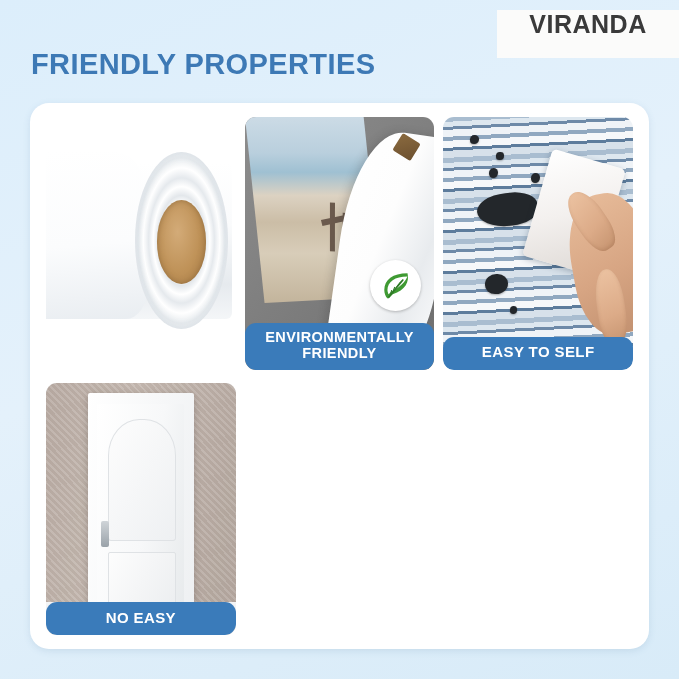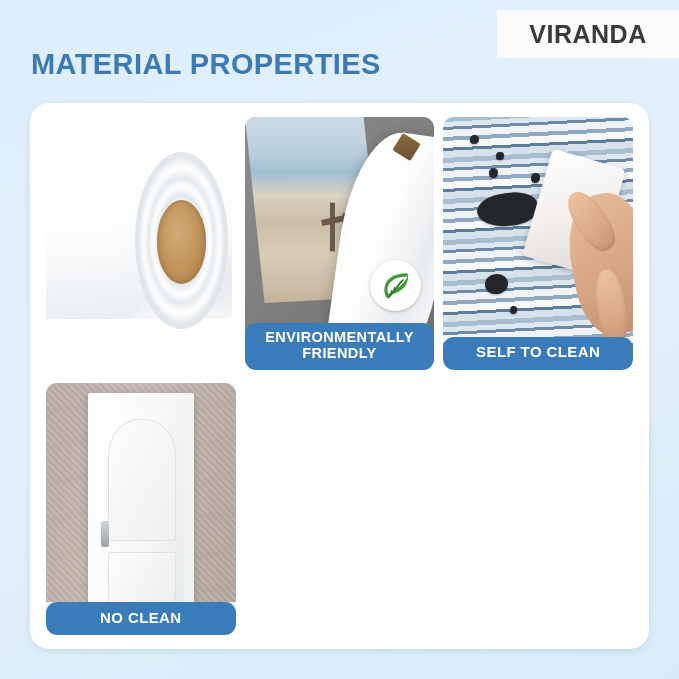--- a/index.html
+++ b/index.html
@@ -4,21 +4,21 @@
 <style>
   html,body{margin:0;padding:0;}
   body{
     width:679px;height:679px;overflow:hidden;
     font-family:"Liberation Sans",sans-serif;
     background:linear-gradient(160deg,#dceefb 0%,#e4f1fb 45%,#d8ebf8 100%);
     position:relative;
   }
   .brand-badge{
     position:absolute;top:10px;left:497px;width:182px;height:48px;
-    background:#fbfbfa;display:flex;align-items:center;justify-content:center;
+    background:#fbfbfa;display:flex;justify-content:center;
   }
   .brand-badge span{
     font-size:25px;font-weight:bold;color:#3a3a3a;letter-spacing:.5px;
     font-family:"Liberation Sans",sans-serif;
   }
   .page-title{
     position:absolute;left:31px;top:48px;
     font-size:29px;font-weight:bold;color:#3d79b5;letter-spacing:.4px;
     font-family:"Liberation Sans",sans-serif;
   }
@@ -199,21 +199,21 @@
     background:linear-gradient(180deg,#f4f5f6,#e2e5e8);
   }
 </style>
 </head>
 <body>
 
 <div class="brand-badge">
   <span>VIRANDA</span>
 </div>
 
-<div class="page-title">MATERIAL PROPERTIES</div>
+<div class="page-title">FRIENDLY PROPERTIES</div>
 
 <div class="panel">
   <div class="grid">
 
     <div class="card">
       <div class="thumb roll-bg">
         <div class="art">
           <div class="roll-body"></div>
           <div class="roll-sheet"></div>
           <div class="roll-face"></div>
@@ -256,35 +256,35 @@
           <div class="stain" style="left:14%;top:7%;width:5%;height:3.5%"></div>
           <div class="stain" style="left:28%;top:14%;width:4%;height:3%"></div>
           <div class="stain" style="left:24%;top:20%;width:5%;height:4%"></div>
           <div class="stain" style="left:46%;top:22%;width:5%;height:4%"></div>
           <div class="stain" style="left:35%;top:75%;width:4%;height:3%"></div>
           <div class="cloth"></div>
           <div class="hand" style="right:-10%;top:30%;width:42%;height:56%;transform:rotate(-10deg)"></div>
           <div class="finger" style="right:14%;top:28%;width:16%;height:26%;transform:rotate(-34deg)"></div>
           <div class="finger" style="right:4%;top:60%;width:15%;height:30%;transform:rotate(-8deg)"></div>
         </div>
-        <div class="label">SELF TO CLEAN</div>
+        <div class="label">EASY TO SELF</div>
       </div>
     </div>
 
     <div class="card">
       <div class="thumb">
         <div class="art">
           <div class="wall"></div>
           <div class="baseboard"></div>
           <div class="door-frame">
             <div class="door">
               <div class="panel-arch"></div>
               <div class="panel-rect"></div>
               <div class="handle"></div>
             </div>
           </div>
         </div>
-        <div class="label">NO CLEAN</div>
+        <div class="label">NO EASY</div>
       </div>
     </div>
 
   </div>
 </div>
 
 </body></html>

